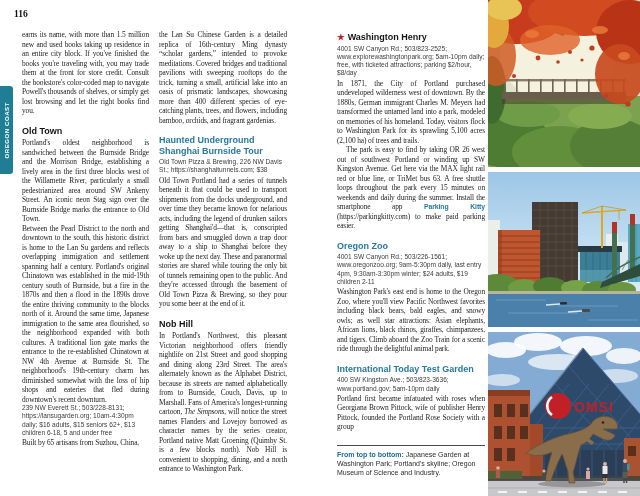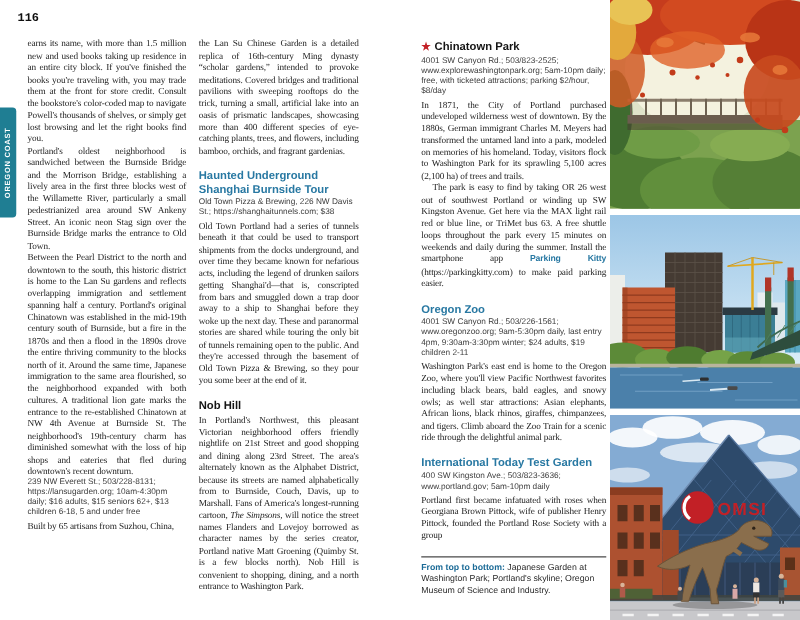--- a/index.html
+++ b/index.html
@@ -1,18 +1,18 @@
 <!DOCTYPE html>
 <html><head>
 <meta charset="utf-8">
 <style>
   html,body{margin:0;padding:0;background:#fff;}
   .page{position:relative;width:640px;height:496px;background:#ffffff;overflow:hidden;
         font-family:"Liberation Serif",serif;color:#1c1c1c;}
-  .pagenum{position:absolute;left:14px;top:9px;font-family:Liberation Mono, monospace;
+  .pagenum{position:absolute;left:14px;top:9px;font-family:Liberation Serif, serif;
         font-weight:bold;font-size:9.5px;color:#101010;}
   .sidetab{position:absolute;left:0;top:86px;width:13px;height:88px;background:#1f7e93;
         border-radius:0 3px 3px 0;display:flex;align-items:center;justify-content:center;}
   .sidetab span{writing-mode:vertical-rl;transform:rotate(180deg);font-family:"Liberation Sans",sans-serif;
         font-weight:bold;font-size:6px;letter-spacing:.6px;color:#fff;white-space:nowrap;}
   .col{position:absolute;top:30px;}
   #col1{left:22px;width:127px;}
   #col2{left:159px;width:128px;}
   #col3{left:337px;top:32px;width:148px;}
   p.body{margin:0;font-size:7.4px;line-height:9.5px;text-align:justify;letter-spacing:-0.1px;}
@@ -39,37 +39,38 @@
 <div class="page">
 
   <div class="pagenum">116</div>
 
   <div class="sidetab">
     <span>OREGON COAST</span>
   </div>
 
   <div class="col" id="col1">
     <p class="body">earns its name, with more than 1.5 million new and used books taking up residence in an entire city block. If you've finished the books you're traveling with, you may trade them at the front for store credit. Consult the bookstore's color-coded map to navigate Powell's thousands of shelves, or simply get lost browsing and let the right books find you.</p>
+    <h3 class="h-black">Old Town</h3>
     <p class="body">Portland's oldest neighborhood is sandwiched between the Burnside Bridge and the Morrison Bridge, establishing a lively area in the first three blocks west of the Willamette River, particularly a small pedestrianized area around SW Ankeny Street. An iconic neon Stag sign over the Burnside Bridge marks the entrance to Old Town.</p>
     <p class="body">Between the Pearl District to the north and downtown to the south, this historic district is home to the Lan Su gardens and reflects overlapping immigration and settlement spanning half a century. Portland's original Chinatown was established in the mid-19th century south of Burnside, but a fire in the 1870s and then a flood in the 1890s drove the entire thriving community to the blocks north of it. Around the same time, Japanese immigration to the same area flourished, so the neighborhood expanded with both cultures. A traditional lion gate marks the entrance to the re-established Chinatown at NW 4th Avenue at Burnside St. The neighborhood's 19th-century charm has diminished somewhat with the loss of hip shops and eateries that fled during downtown's recent downturn.</p>
     <p class="info">239 NW Everett St.; 503/228-8131; https://lansugarden.org; 10am-4:30pm daily; $16 adults, $15 seniors 62+, $13 children 6-18, 5 and under free</p>
     <p class="body">Built by 65 artisans from Suzhou, China,</p>
   </div>
 
   <div class="col" id="col2">
     <p class="body">the Lan Su Chinese Garden is a detailed replica of 16th-century Ming dynasty “scholar gardens,” intended to provoke meditations. Covered bridges and traditional pavilions with sweeping rooftops do the trick, turning a small, artificial lake into an oasis of prismatic landscapes, showcasing more than 400 different species of eye-catching plants, trees, and flowers, including bamboo, orchids, and fragrant gardenias.</p>
     <h3 class="h-teal"><span>Haunted Underground</span><br><span>Shanghai Burnside Tour</span></h3>
     <p class="info">Old Town Pizza &amp; Brewing, 226 NW Davis St.; https://shanghaitunnels.com; $38</p>
     <p class="body">Old Town Portland had a series of tunnels beneath it that could be used to transport shipments from the docks underground, and over time they became known for nefarious acts, including the legend of drunken sailors getting Shanghai'd—that is, conscripted from bars and smuggled down a trap door away to a ship to Shanghai before they woke up the next day. These and paranormal stories are shared while touring the only bit of tunnels remaining open to the public. And they're accessed through the basement of Old Town Pizza &amp; Brewing, so they pour you some beer at the end of it.</p>
     <h3 class="h-black">Nob Hill</h3>
     <p class="body"><span>In Portland's Northwest, this pleasant Victorian neighborhood offers friendly nightlife on 21st Street and good shopping and dining along 23rd Street. The area's alternately known as the Alphabet District, because its streets are named alphabetically from to Burnside, Couch, Davis, up to Marshall. Fans of America's longest-running cartoon, </span><i>The Simpsons</i><span>, will notice the street names Flanders and Lovejoy borrowed as character names by the series creator, Portland native Matt Groening (Quimby St. is a few blocks north). Nob Hill is convenient to shopping, dining, and a north entrance to Washington Park.</span></p>
   </div>
 
   <div class="col" id="col3">
-    <h3 class="h-black h-first"><span class="star">★</span><span>Chinatown Park</span></h3>
+    <h3 class="h-black h-first"><span class="star">★</span><span>Washington Henry</span></h3>
     <p class="info">4001 SW Canyon Rd.; 503/823-2525; www.explorewashingtonpark.org; 5am-10pm daily; free, with ticketed attractions; parking $2/hour, $8/day</p>
     <p class="body">In 1871, the City of Portland purchased undeveloped wilderness west of downtown. By the 1880s, German immigrant Charles M. Meyers had transformed the untamed land into a park, modeled on memories of his homeland. Today, visitors flock to Washington Park for its sprawling 5,100 acres (2,100 ha) of trees and trails.</p>
     <p class="body indent"><span>The park is easy to find by taking OR 26 west out of southwest Portland or winding up SW Kingston Avenue. Get here via the MAX light rail red or blue line, or TriMet bus 63. A free shuttle loops throughout the park every 15 minutes on weekends and daily during the summer. Install the smartphone app </span><span class="pk">Parking Kitty</span><span> (https://parkingkitty.com) to make paid parking easier.</span></p>
     <h3 class="h-teal">Oregon Zoo</h3>
     <p class="info">4001 SW Canyon Rd.; 503/226-1561; www.oregonzoo.org; 9am-5:30pm daily, last entry 4pm, 9:30am-3:30pm winter; $24 adults, $19 children 2-11</p>
     <p class="body">Washington Park's east end is home to the Oregon Zoo, where you'll view Pacific Northwest favorites including black bears, bald eagles, and snowy owls; as well star attractions: Asian elephants, African lions, black rhinos, giraffes, chimpanzees, and tigers. Climb aboard the Zoo Train for a scenic ride through the delightful animal park.</p>
     <h3 class="h-teal">International Today Test Garden</h3>
     <p class="info">400 SW Kingston Ave.; 503/823-3636; www.portland.gov; 5am-10pm daily</p>
     <p class="body">Portland first became infatuated with roses when Georgiana Brown Pittock, wife of publisher Henry Pittock, founded the Portland Rose Society with a group</p>
   </div>

